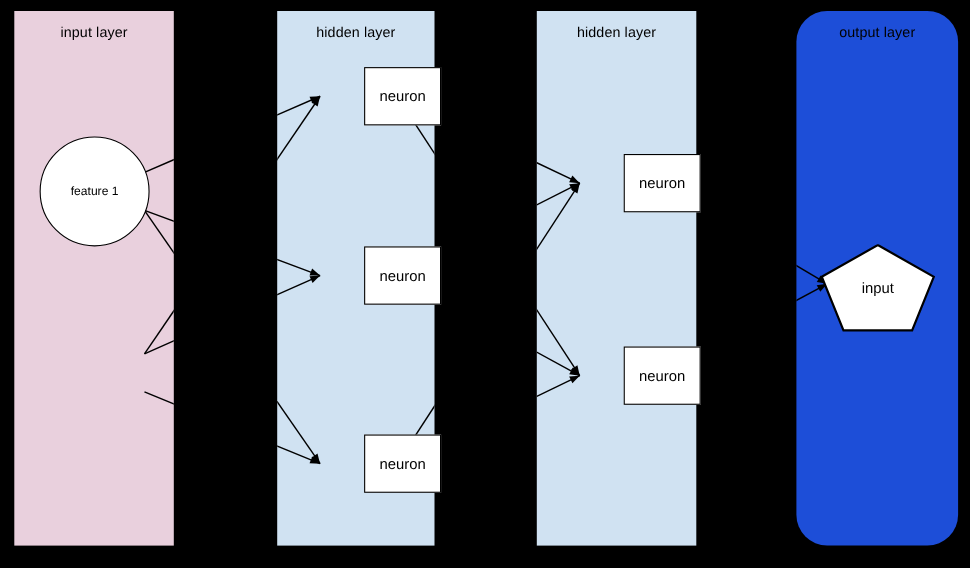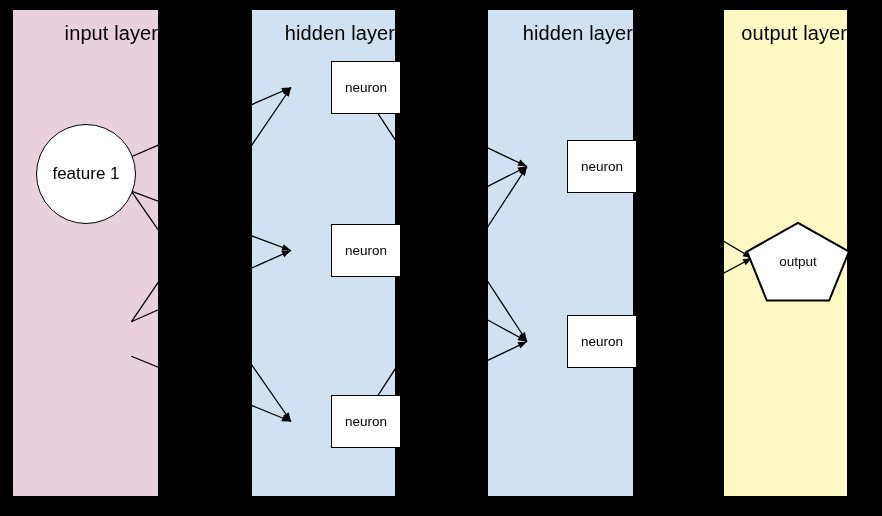--- a/index.html
+++ b/index.html
@@ -18,22 +18,22 @@
   .layer-box {
     position: absolute;
     box-sizing: border-box;
     overflow: hidden;
   }
   .layer-title {
     position: absolute;
     left: 0;
     right: 0;
     top: 12px;
-    text-align: right;
-    font-size: 20px;
+    text-align: center;
+    font-size: 13px;
     color: #000000;
     letter-spacing: 0.1px;
   }
   .layer-svg {
     position: absolute;
     left: 0;
     top: 0;
     overflow: visible;
   }
   .neuron-box {
@@ -50,21 +50,21 @@
   }
   .feature-circle {
     position: absolute;
     box-sizing: border-box;
     background: #ffffff;
     border: 1.3px solid #000000;
     border-radius: 50%;
     display: flex;
     align-items: center;
     justify-content: center;
-    font-size: 17px;
+    font-size: 11px;
     color: #000000;
   }
   .pent-wrap {
     position: absolute;
   }
   .pent-label {
     position: absolute;
     left: 0;
     right: 0;
     text-align: center;
@@ -252,21 +252,21 @@
           <line x1="597" y1="166.5" x2="752" y2="258" stroke="#000000" stroke-width="1.3"></line>
           <polygon points="752,258 742.5212643969746,256.3527078680634 745.9780777679391,250.49690379703082" fill="#000000"></polygon>
         </g>
         <g>
           <line x1="597" y1="341.5" x2="752" y2="258" stroke="#000000" stroke-width="1.3"></line>
           <polygon points="752,258 745.6890961343496,265.2617141501521 742.4640657906215,259.2751308773634" fill="#000000"></polygon>
         </g>
       </svg>
       <div class="layer-title">hidden layer</div>
     </div>
-    <div class="layer-box" style="left: 724px; top: 10px; width: 123px; height: 486px; background: #fef9c3;">
+    <div class="layer-box" style="left: 724px; top: 10px; width: 147px; height: 486px; background: #1d4ed8; border-radius: 28px;">
       <svg class="layer-svg" width="882" height="516" viewBox="0 0 882 516" style="left: -724px; top: -10px;">
         <g>
           <line x1="131.3370036585349" y1="156.77193860975672" x2="291" y2="87.5" stroke="#000000" stroke-width="1.3"></line>
           <polygon points="291,87.5 284.09685422731485,94.20123708288695 281.39033975877334,87.96306592207583" fill="#000000"></polygon>
         </g>
         <g>
           <line x1="131.3370036585349" y1="191.22806139024328" x2="291" y2="250.5" stroke="#000000" stroke-width="1.3"></line>
           <polygon points="291,250.5 281.37934777137184,250.5552331041244 283.74591230846636,244.18033135650768" fill="#000000"></polygon>
         </g>
         <g>
@@ -333,14 +333,14 @@
       <span>neuron</span>
     </div>
     <div class="neuron-box" style="left: 527px; top: 140px; width: 70px; height: 53px;">
       <span>neuron</span>
     </div>
     <div class="neuron-box" style="left: 527px; top: 315px; width: 70px; height: 53px;">
       <span>neuron</span>
     </div>
     <div class="pent-wrap" style="left: 746px; top: 222px; width: 104px; height: 80px;"><svg width="104" height="80" viewBox="0 0 100 100" preserveAspectRatio="none">
         <polygon points="50,1 99,37 80,98 20,98 1,37" fill="#ffffff" stroke="#000000" stroke-width="2" vector-effect="non-scaling-stroke"></polygon>
-      </svg><div class="pent-label" style="top: 32px;">output</div></div>
+      </svg><div class="pent-label" style="top: 32px;">input</div></div>
   </div>
 
 </body></html>

